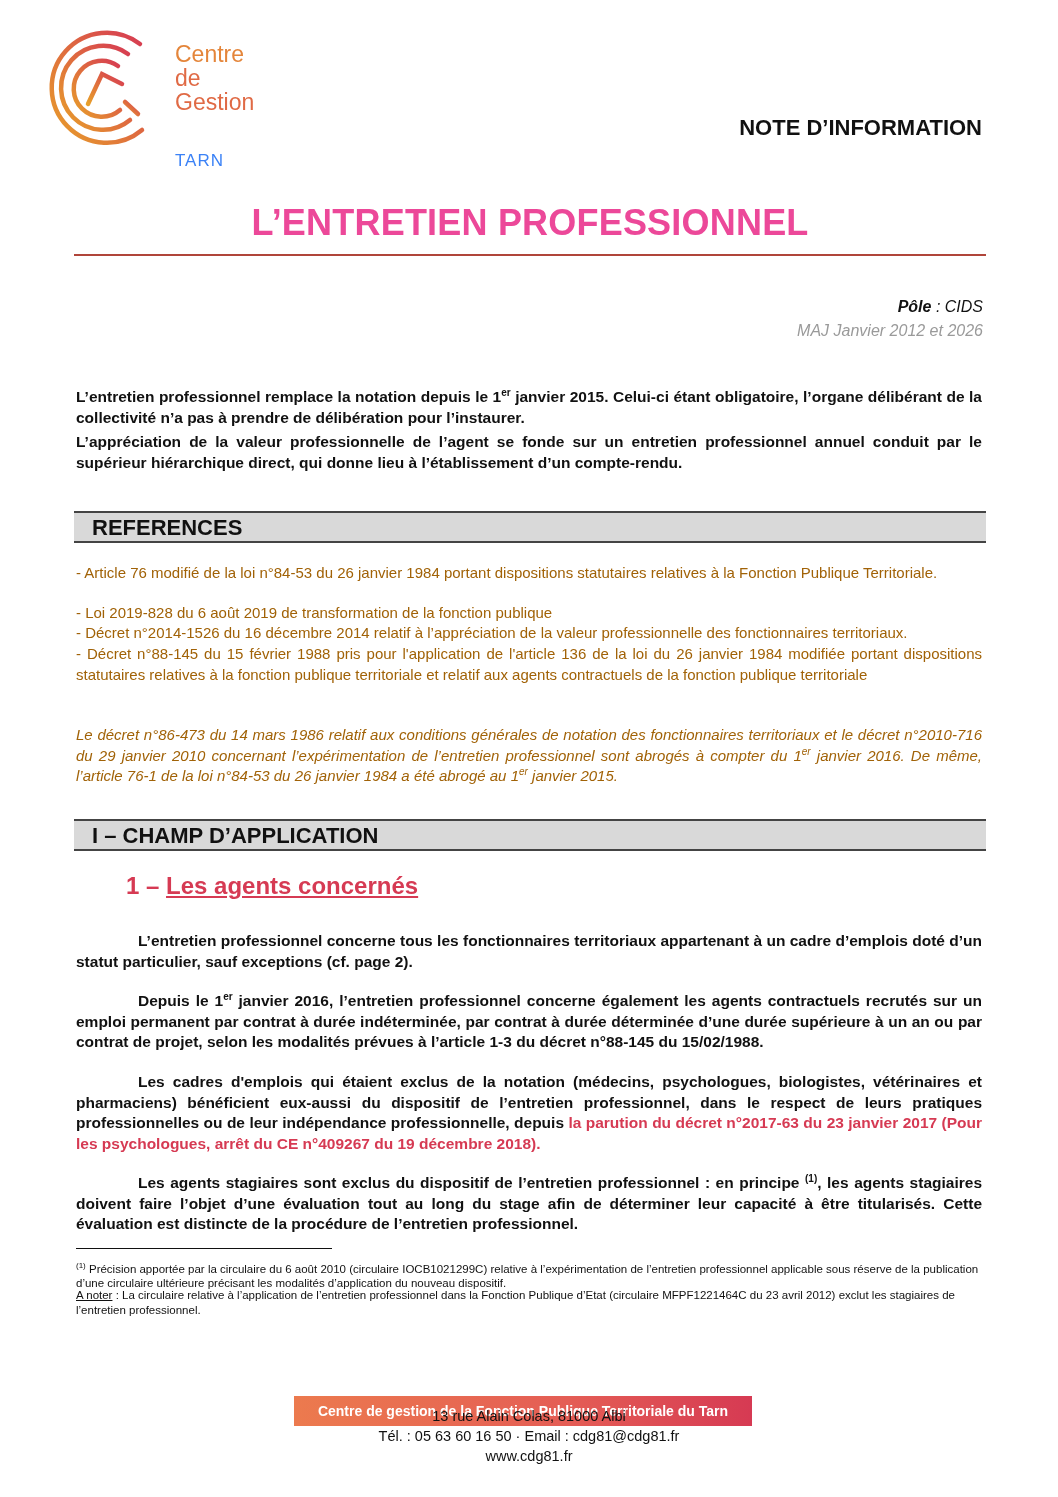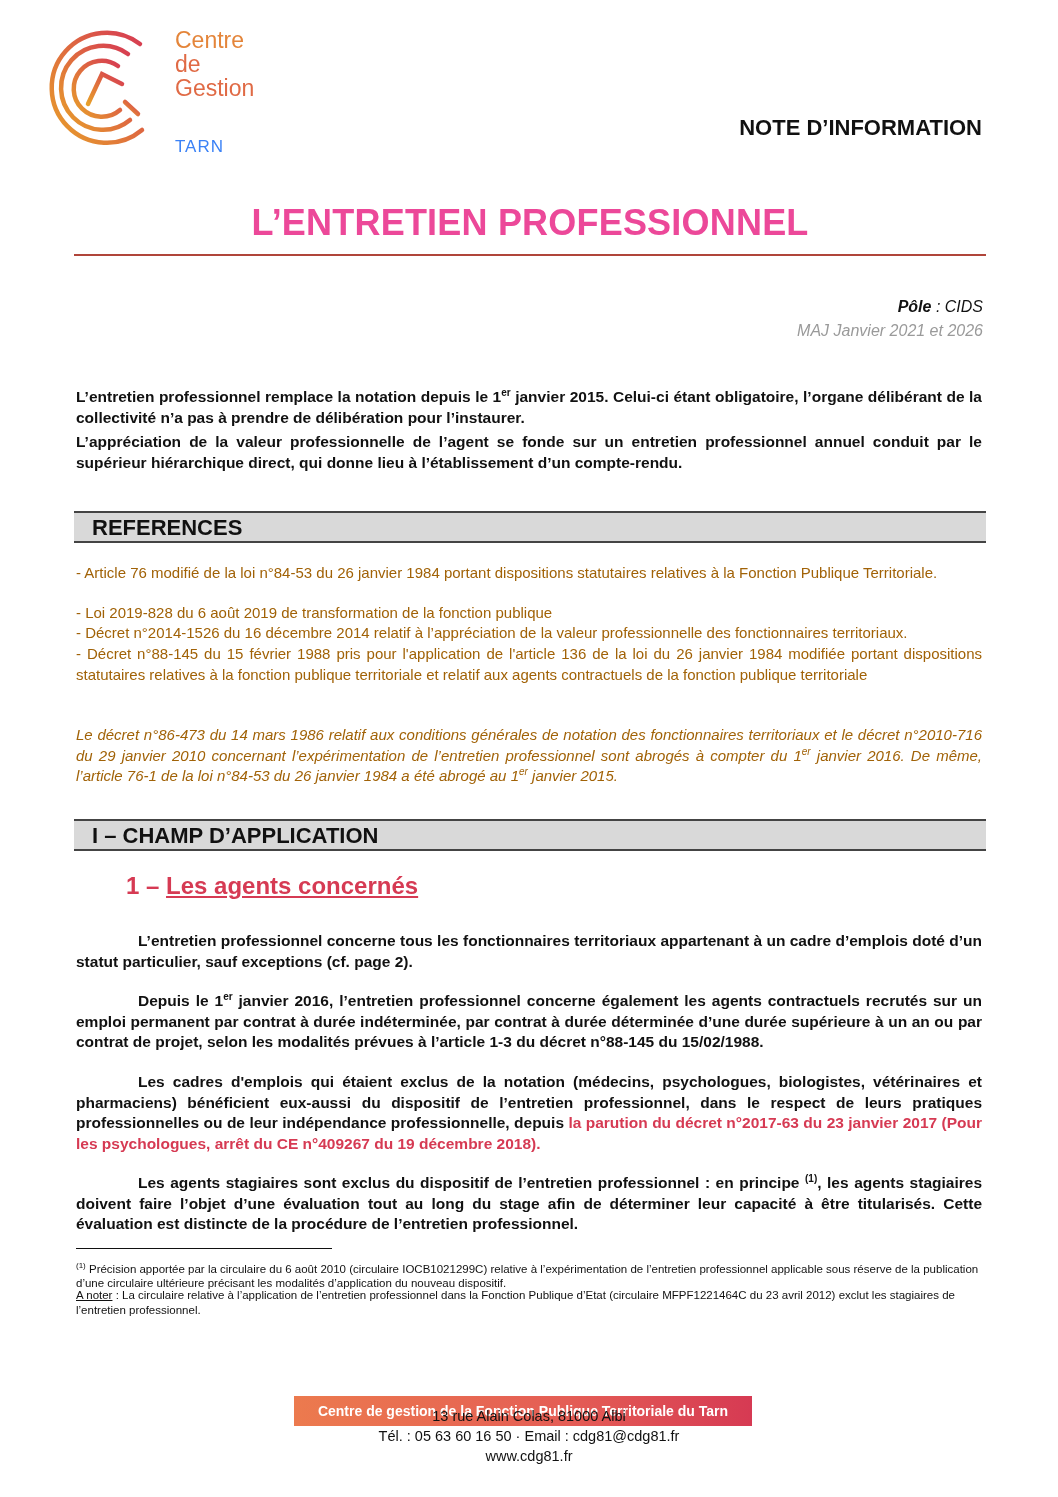--- a/index.html
+++ b/index.html
@@ -1,21 +1,21 @@
 <!DOCTYPE html>
 <html><head>
   <meta charset="utf-8">
   <style>
     html, body { margin: 0; padding: 0; background: #ffffff; }
     body {
       width: 1058px; height: 1497px; position: relative; overflow: hidden;
       font-family: "Liberation Sans", sans-serif; color: #111;
     }
     .logo { position: absolute; left: 30px; top: 22px; width: 245px; height: 125px; }
-    .logo-text { position: absolute; left: 145px; top: 6px; color: #e4853a; font-family: "Liberation Sans", sans-serif; }
+    .logo-text { position: absolute; left: 145px; top: 20px; color: #e4853a; font-family: "Liberation Sans", sans-serif; }
     .logo-text .l1 { font-size: 23px; line-height: 24px; display: block; }
     .logo-text .l2 { font-size: 23px; line-height: 24px; display: block; color: #e06a45; }
     .logo-text .l3 { font-size: 17px; line-height: 30px; display: block; margin-top: 32px; letter-spacing: 1px; color: #3b82f6; }
 
     .note-info { position: absolute; right: 76px; top: 115px; font-size: 22px; font-weight: bold; color: #111; }
 
     .main-title { position: absolute; left: 74px; width: 912px; top: 202px; text-align: center;
       font-size: 36px; font-weight: bold; color: #ec4899; letter-spacing: 0.2px; }
     .title-rule { position: absolute; left: 74px; width: 912px; top: 254px; height: 2px; background: #b0453a; }
 
@@ -73,21 +73,21 @@
     <span class="l3">TARN</span>
   </div>
 </div>
 
 <div class="note-info">NOTE D’INFORMATION</div>
 
 <div class="main-title">L’ENTRETIEN PROFESSIONNEL</div>
 <div class="title-rule"></div>
 
 <div class="pole"><b>Pôle</b><span> : CIDS</span></div>
-<div class="maj">MAJ Janvier 2021 et 2026</div>
+<div class="maj">MAJ Janvier 2012 et 2026</div>
 
 <div class="para" style="top:387px;">
   <span>L’entretien professionnel remplace la notation depuis le 1</span><sup>er</sup><span> janvier 2015. Celui-ci étant obligatoire, l’organe délibérant de la collectivité n’a pas à prendre de délibération pour l’instaurer.</span>
 </div>
 <div class="para" style="top:432px;">L’appréciation de la valeur professionnelle de l’agent se fonde sur un entretien professionnel annuel conduit par le supérieur hiérarchique direct, qui donne lieu à l’établissement d’un compte-rendu.</div>
 
 <div class="sec-head" style="top:511px;">REFERENCES</div>
 
 <div class="ref-line" style="top:563px;">- Article 76 modifié de la loi n°84-53 du 26 janvier 1984 portant dispositions statutaires relatives à la Fonction Publique Territoriale.</div>
 <div class="ref-line" style="top:603px;">- Loi 2019-828 du 6 août 2019 de transformation de la fonction publique</div>

